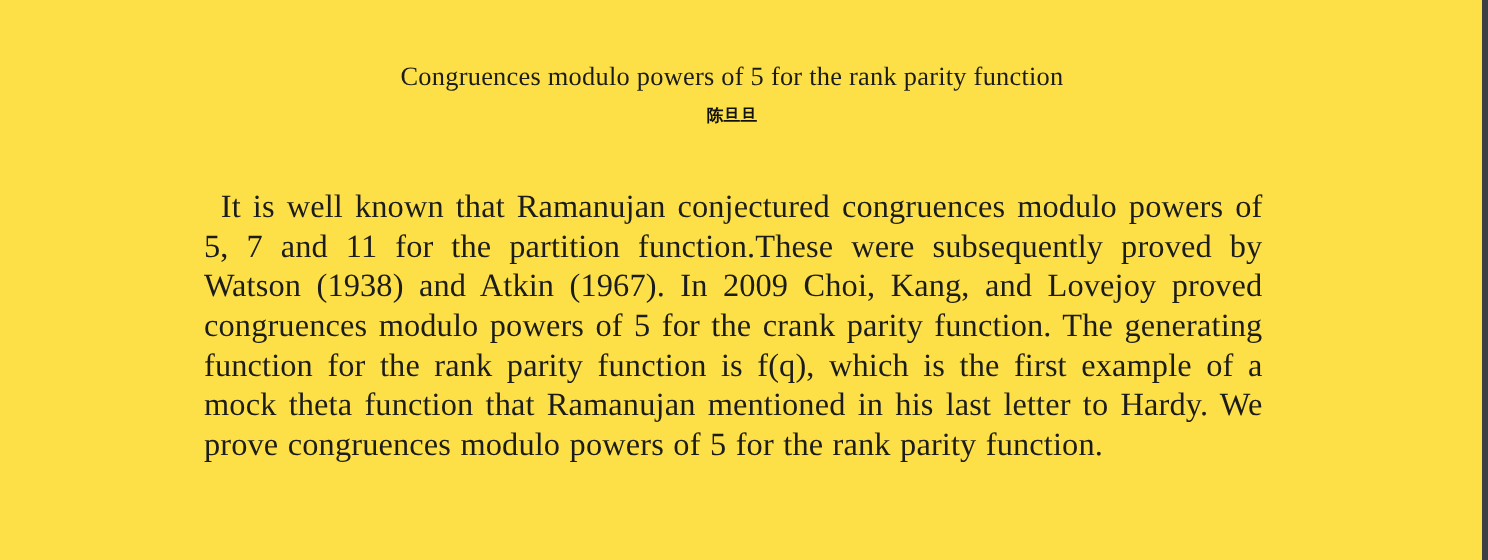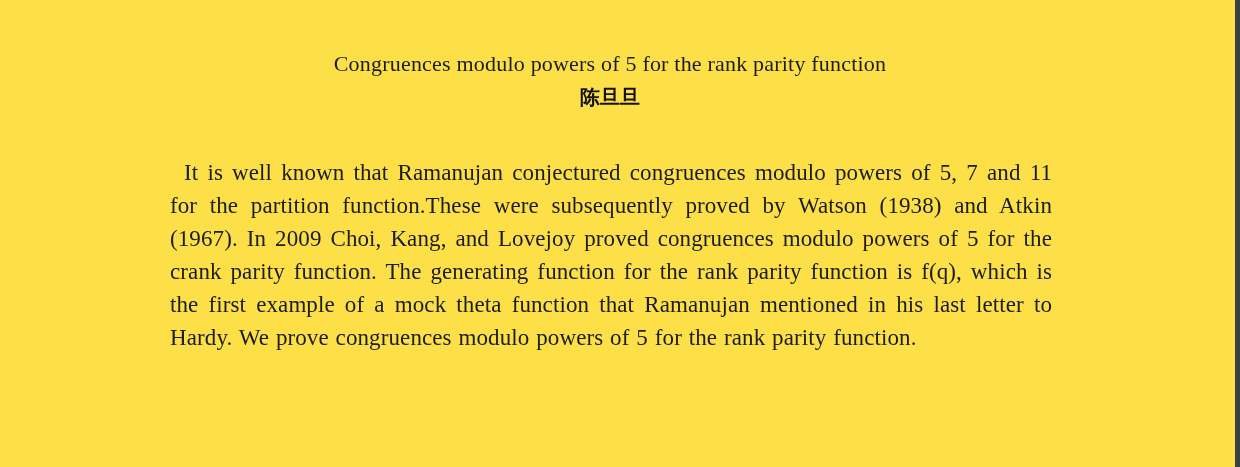--- a/index.html
+++ b/index.html
@@ -27,32 +27,32 @@
     line-height: 28px;
     font-weight: normal;
     color: #1c1c1c;
     margin: 0 40px 0 20px;
     letter-spacing: 0.2px;
   }
   .author, .affiliation {
     text-align: center;
     font-family: "DejaVu Sans", "Liberation Sans", sans-serif;
     font-weight: bold;
-    font-size: 20px;
+    font-size: 14px;
     line-height: 30px;
     color: #111111;
     margin: 0 40px 0 20px;
   }
   .author { margin-top: 4px; }
   .abstract {
     margin: 44px 0 0 170px;
     width: 882px;
     text-align: justify;
     text-indent: 14px;
-    font-size: 23px;
+    font-size: 27px;
     line-height: 33px;
     color: #1c1c1c;
     letter-spacing: 0.1px;
     word-spacing: 1px;
   }
   .right-edge-bar {
     position: absolute;
     top: 0;
     right: 0;
     width: 5px;

